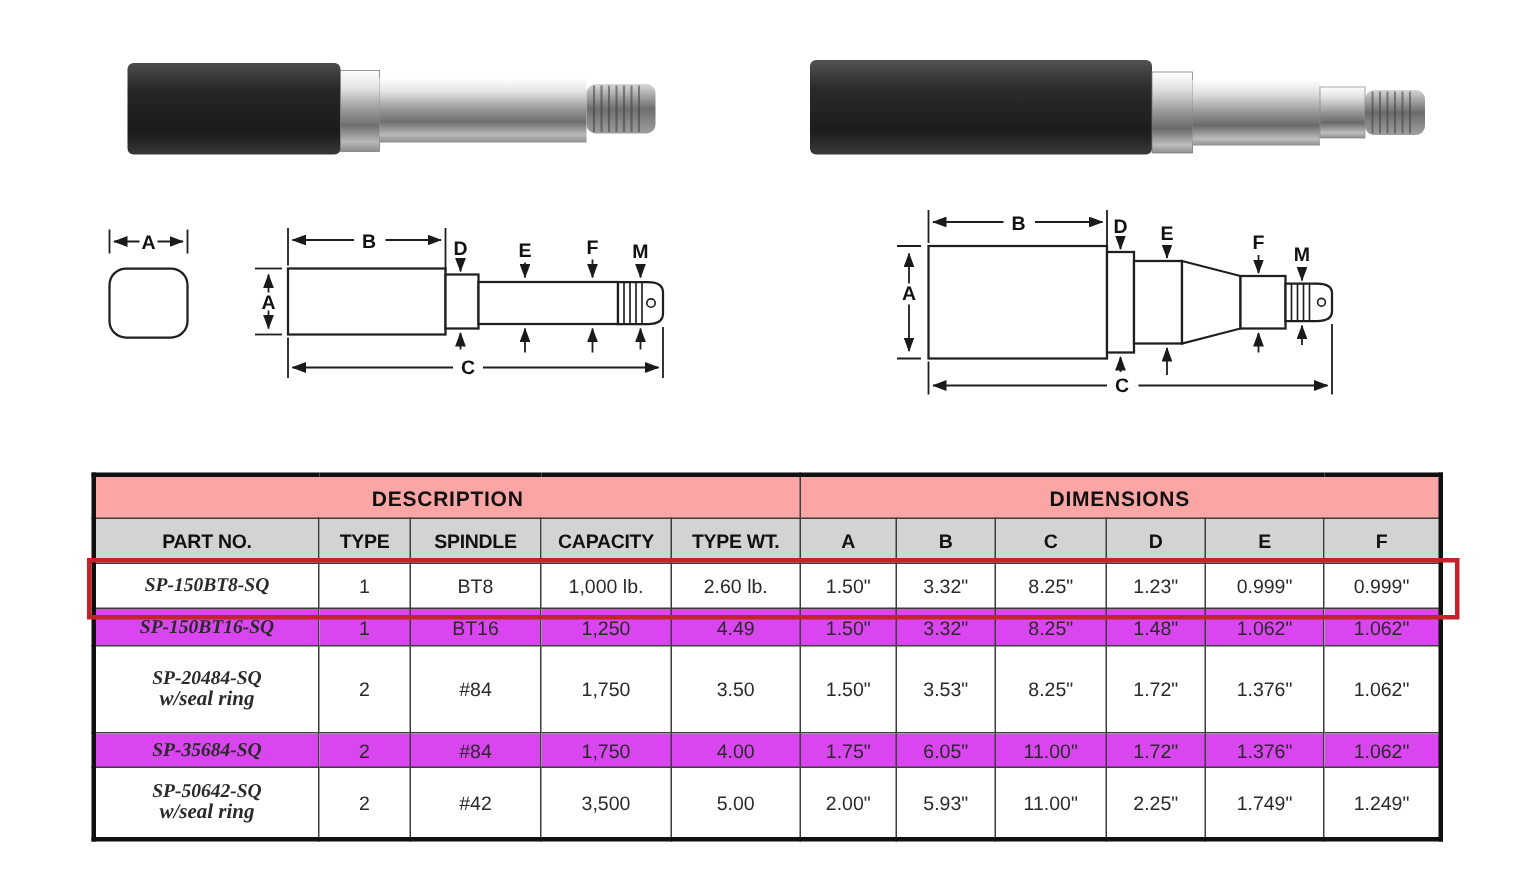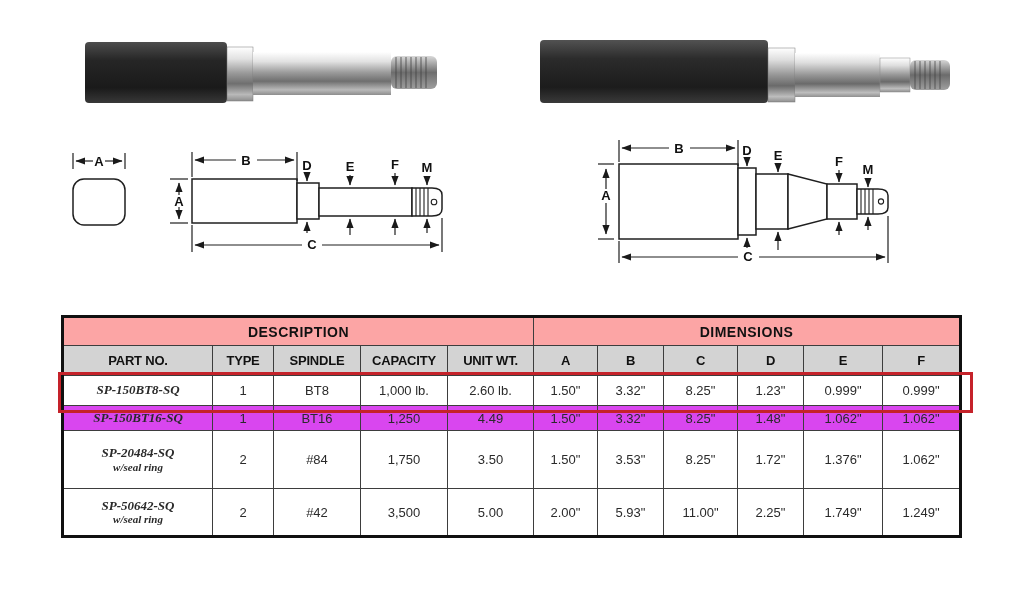--- a/index.html
+++ b/index.html
@@ -27,21 +27,21 @@
     vertical-align:middle; font-size:13px; color:#2a2a2a; overflow:hidden;
   }
   tr.group-row th { font-size:14px; font-weight:bold; color:#111; background:#fca5a5; letter-spacing:.5px; }
   tr.col-row th { font-size:13px; font-weight:bold; color:#111; background:#d3d3d3; letter-spacing:-0.2px; }
   tr.alt td { background:#d946ef; }
   td.part-cell {
     text-align:left; padding-left:11px;
     font-family:"Liberation Serif", serif; font-style:italic; font-weight:bold;
     font-size:15px; color:#0d0d0d; line-height:1.1;
   }
-  td.part-cell .sub { display:block; font-size:11px; }
+  td.part-cell .sub { display:block; font-size:14px; }
   tr.h1 { height:29px; } tr.h2 { height:30px; }
   tr.r1 { height:30px; } tr.r2 { height:25px; } tr.r3 { height:58px; }
   tr.r4 { height:23px; } tr.r5 { height:48px; }
   .hl-box {
     position:absolute; left:58px; top:372px; width:909px; height:35px;
     border:3px solid #c5222a; z-index:5; pointer-events:none;
   }
 </style>
 </head>
 <body>
@@ -267,21 +267,21 @@
     <tbody>
       <tr class="group-row h1">
         <th colspan="5">DESCRIPTION</th>
         <th colspan="6">DIMENSIONS</th>
       </tr>
       <tr class="col-row h2">
         <th>PART NO.</th>
         <th>TYPE</th>
         <th>SPINDLE</th>
         <th>CAPACITY</th>
-        <th>UNIT WT.</th>
+        <th>TYPE WT.</th>
         <th>A</th>
         <th>B</th>
         <th>C</th>
         <th>D</th>
         <th>E</th>
         <th>F</th>
       </tr>
       <tr class="r1">
         <td class="part-cell"><span>SP-150BT8-SQ</span></td>
         <td>1</td>
@@ -314,20 +314,33 @@
         <td>#84</td>
         <td>1,750</td>
         <td>3.50</td>
         <td>1.50"</td>
         <td>3.53"</td>
         <td>8.25"</td>
         <td>1.72"</td>
         <td>1.376"</td>
         <td>1.062"</td>
       </tr>
+      <tr class="r4 alt">
+        <td class="part-cell"><span>SP-35684-SQ</span></td>
+        <td>2</td>
+        <td>#84</td>
+        <td>1,750</td>
+        <td>4.00</td>
+        <td>1.75"</td>
+        <td>6.05"</td>
+        <td>11.00"</td>
+        <td>1.72"</td>
+        <td>1.376"</td>
+        <td>1.062"</td>
+      </tr>
       <tr class="r5">
         <td class="part-cell"><span>SP-50642-SQ</span><span class="sub">w/seal ring</span></td>
         <td>2</td>
         <td>#42</td>
         <td>3,500</td>
         <td>5.00</td>
         <td>2.00"</td>
         <td>5.93"</td>
         <td>11.00"</td>
         <td>2.25"</td>

